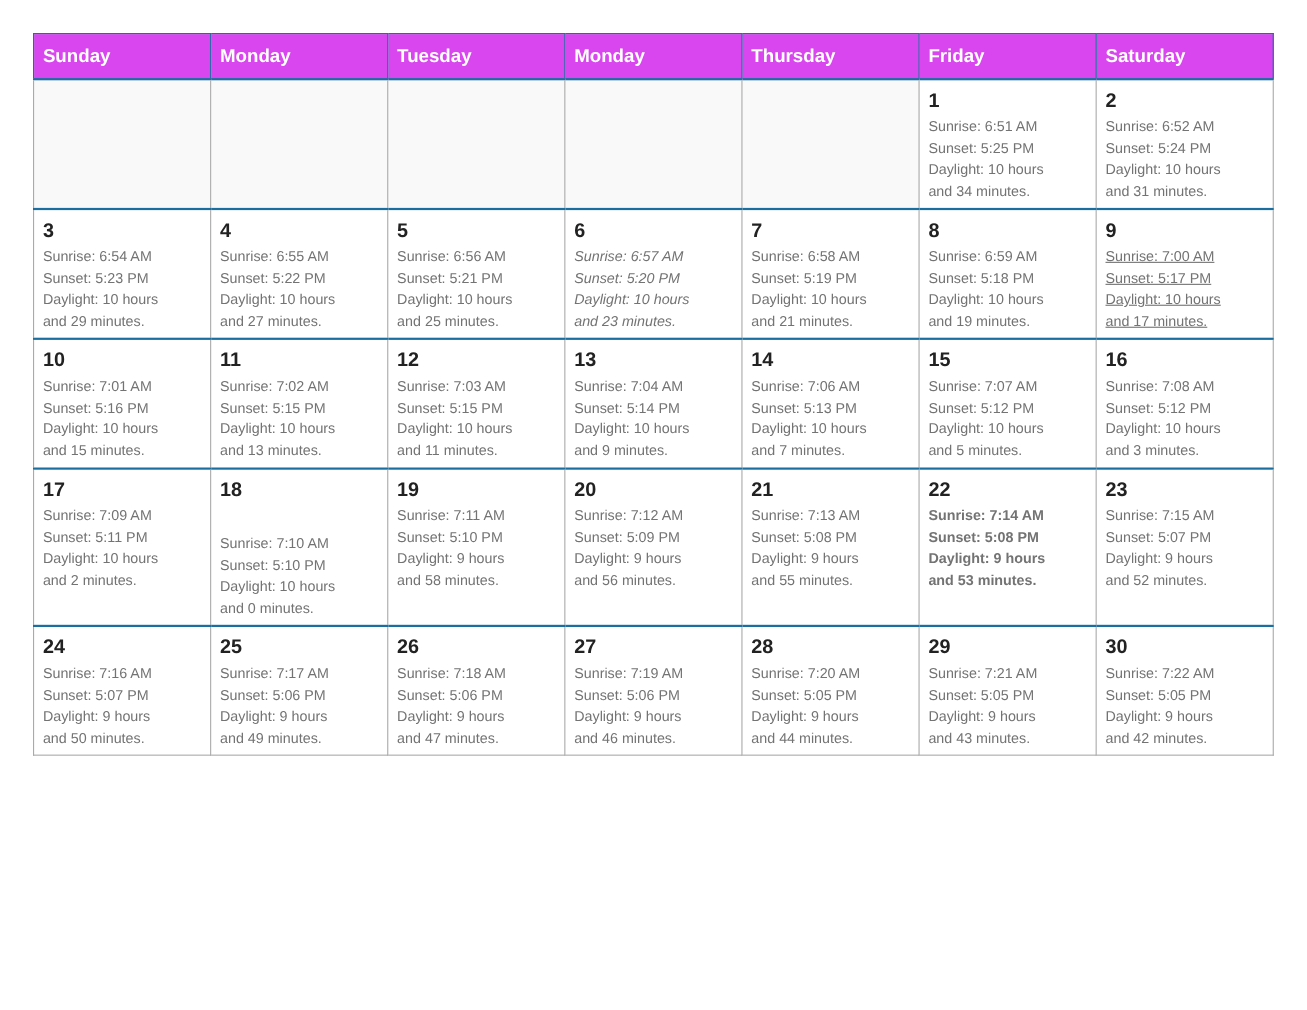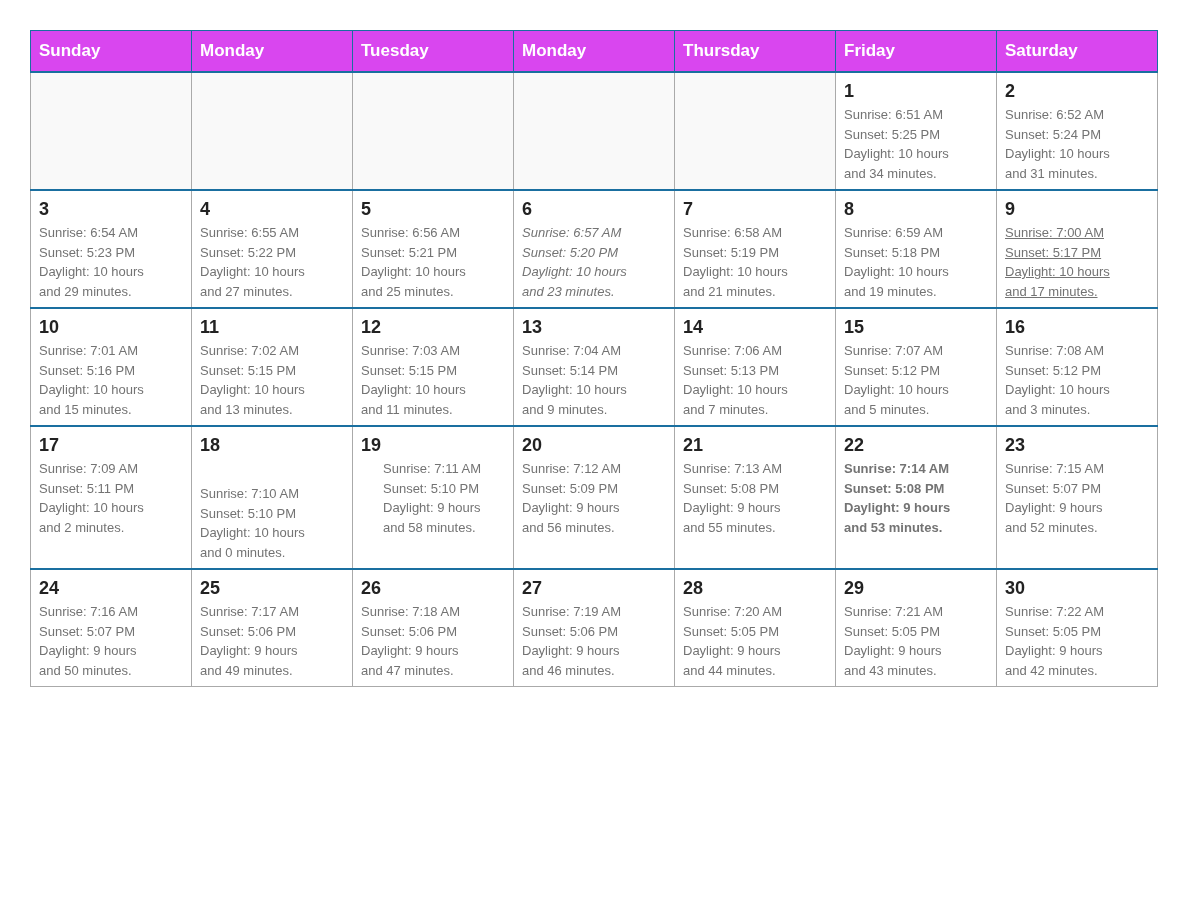--- a/index.html
+++ b/index.html
@@ -251,21 +251,21 @@
         </td>
         <td>
           <span class="day-number">18</span>
           <div class="day-info" style="white-space: pre-line; margin-top: 28px;">Sunrise: 7:10 AM
 Sunset: 5:10 PM
 Daylight: 10 hours
 and 0 minutes.</div>
         </td>
         <td>
           <span class="day-number">19</span>
-          <div class="day-info" style="white-space: pre-line; margin-left: 22px;">Sunrise: 7:11 AM
+          <div class="day-info" style="white-space: pre-line;">Sunrise: 7:11 AM
 Sunset: 5:10 PM
 Daylight: 9 hours
 and 58 minutes.</div>
         </td>
         <td>
           <span class="day-number">20</span>
           <div class="day-info" style="white-space: pre-line;">Sunrise: 7:12 AM
 Sunset: 5:09 PM
 Daylight: 9 hours
 and 56 minutes.</div>

